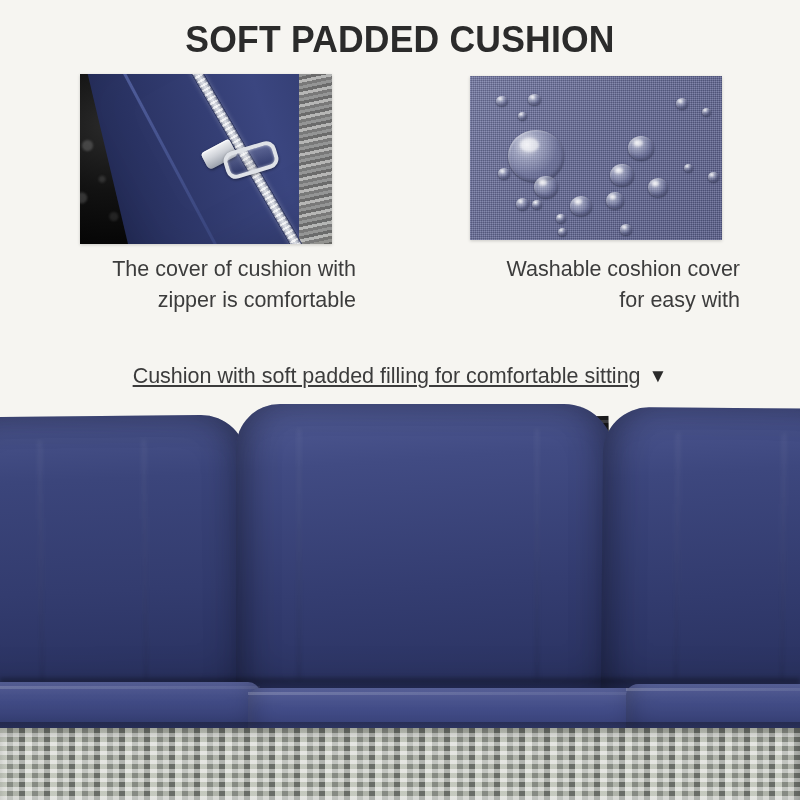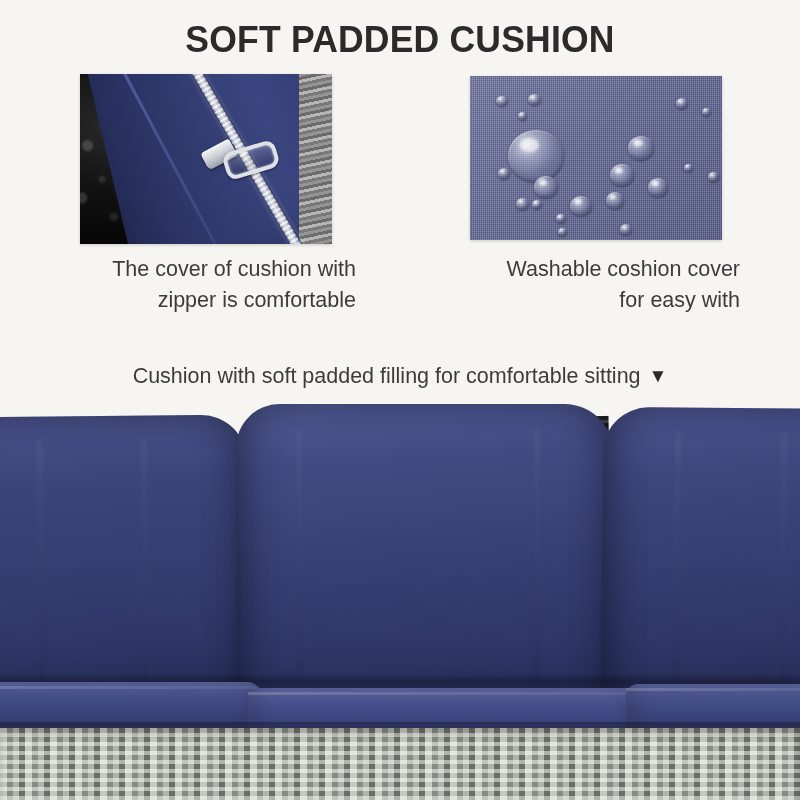--- a/index.html
+++ b/index.html
@@ -232,20 +232,21 @@
   .caption-full {
     position: absolute;
     left: 0;
     top: 361px;
     width: 800px;
     text-align: center;
     font-size: 21.5px;
     line-height: 30px;
     color: #3c3c3c;
     font-family: "Liberation Sans", sans-serif;
+    text-decoration: underline;
   }
   .caption-full .arrow {
     display: inline-block;
     margin-left: 8px;
     color: #2b2b2b;
     font-size: 19px;
     vertical-align: 1px;
   }
 
   

